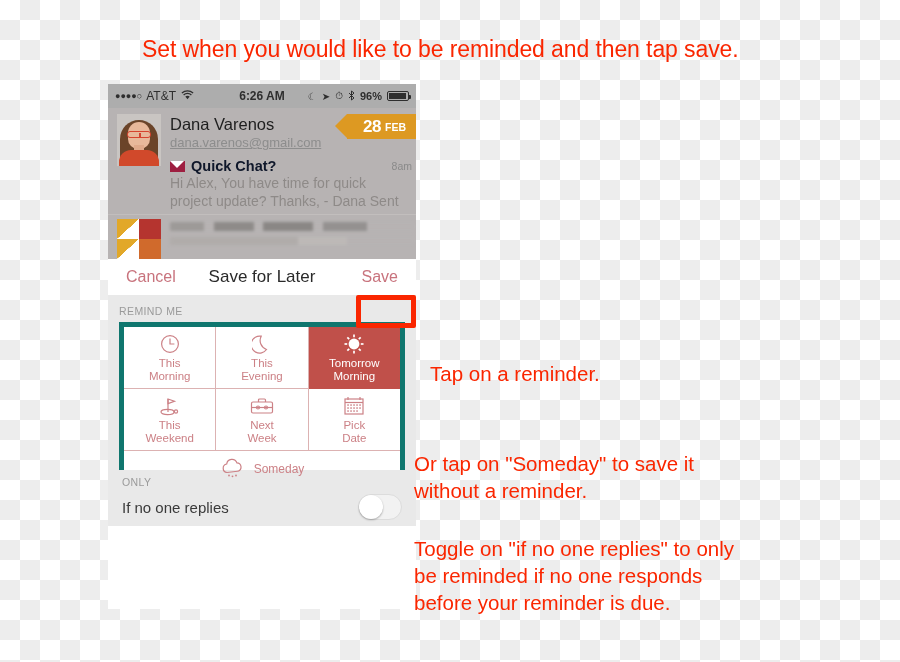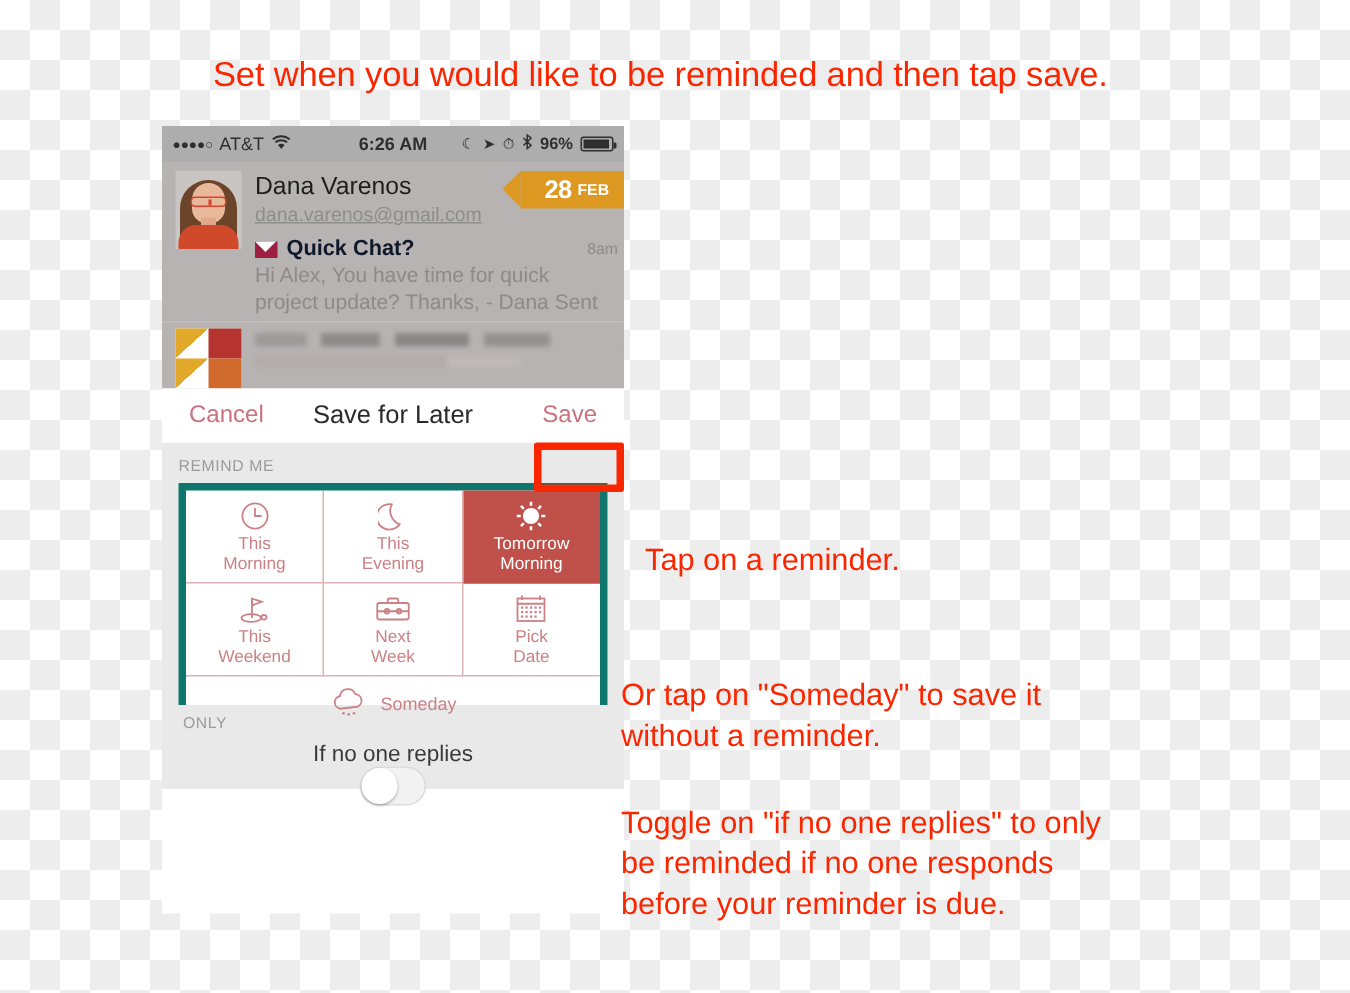--- a/index.html
+++ b/index.html
@@ -351,21 +351,20 @@
     background: #e9e9e9;
     padding: 6px 14px 0 14px;
     box-sizing: border-box;
     height: 56px;
   }
   .onlyrow {
     display: flex;
     align-items: center;
     justify-content: space-between;
     margin-top: 6px;
-    flex-direction: column;
   }
   .onlylabel { font-size: 15px; color: #3a3a3a; }
   .toggle {
     width: 44px; height: 26px;
     border-radius: 13px;
     background: #f2f2f2;
     border: 1px solid #dcdcdc;
     box-sizing: border-box;
     position: relative;
   }

